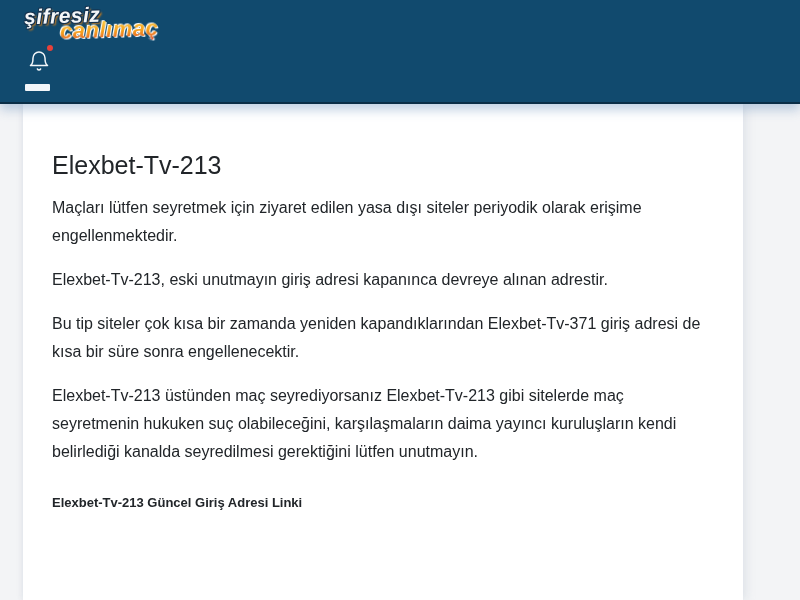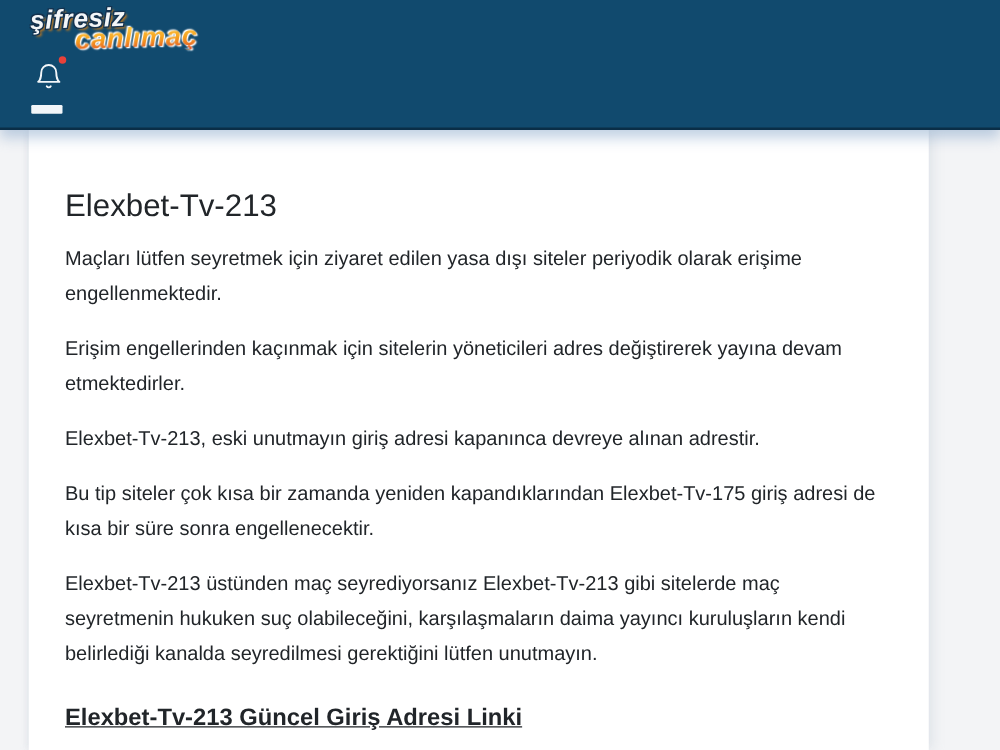--- a/index.html
+++ b/index.html
@@ -92,26 +92,25 @@
     color: #212529;
     margin: 0 0 14px 0;
   }
   .article-card p {
     font-size: 16px;
     line-height: 28px;
     color: #212529;
     margin: 0 0 16px 0;
   }
   .article-subheading {
-    font-size: 19px;
+    font-size: 13px;
     line-height: 26px;
     font-weight: 700;
     color: #212529;
     margin: 24px 0 0 0;
-    text-decoration: underline;
   }
 </style>
 </head>
 <body>
 
 <header class="site-header">
   <div class="logo">
     <span class="logo-line1">şifresiz</span>
     <span class="logo-line2">canlımaç</span>
   </div>
@@ -124,19 +123,18 @@
     <span class="notif-dot"></span>
   </div>
 
   <div class="menu-toggle"></div>
 </header>
 
 <main class="page-body">
   <article class="article-card">
     <h1 class="article-title">Elexbet-Tv-213</h1>
     <p>Maçları lütfen seyretmek için ziyaret edilen yasa dışı siteler periyodik olarak erişime engellenmektedir.</p>
-    <p>Erişim engellerinden kaçınmak için sitelerin yöneticileri adres değiştirerek yayına devam etmektedirler.</p>
     <p>Elexbet-Tv-213, eski unutmayın giriş adresi kapanınca devreye alınan adrestir.</p>
-    <p>Bu tip siteler çok kısa bir zamanda yeniden kapandıklarından Elexbet-Tv-175 giriş adresi de kısa bir süre sonra engellenecektir.</p>
+    <p>Bu tip siteler çok kısa bir zamanda yeniden kapandıklarından Elexbet-Tv-371 giriş adresi de kısa bir süre sonra engellenecektir.</p>
     <p>Elexbet-Tv-213 üstünden maç seyrediyorsanız Elexbet-Tv-213 gibi sitelerde maç seyretmenin hukuken suç olabileceğini, karşılaşmaların daima yayıncı kuruluşların kendi belirlediği kanalda seyredilmesi gerektiğini lütfen unutmayın.</p>
     <h2 class="article-subheading">Elexbet-Tv-213 Güncel Giriş Adresi Linki</h2>
   </article>
 </main>
 
 </body></html>

